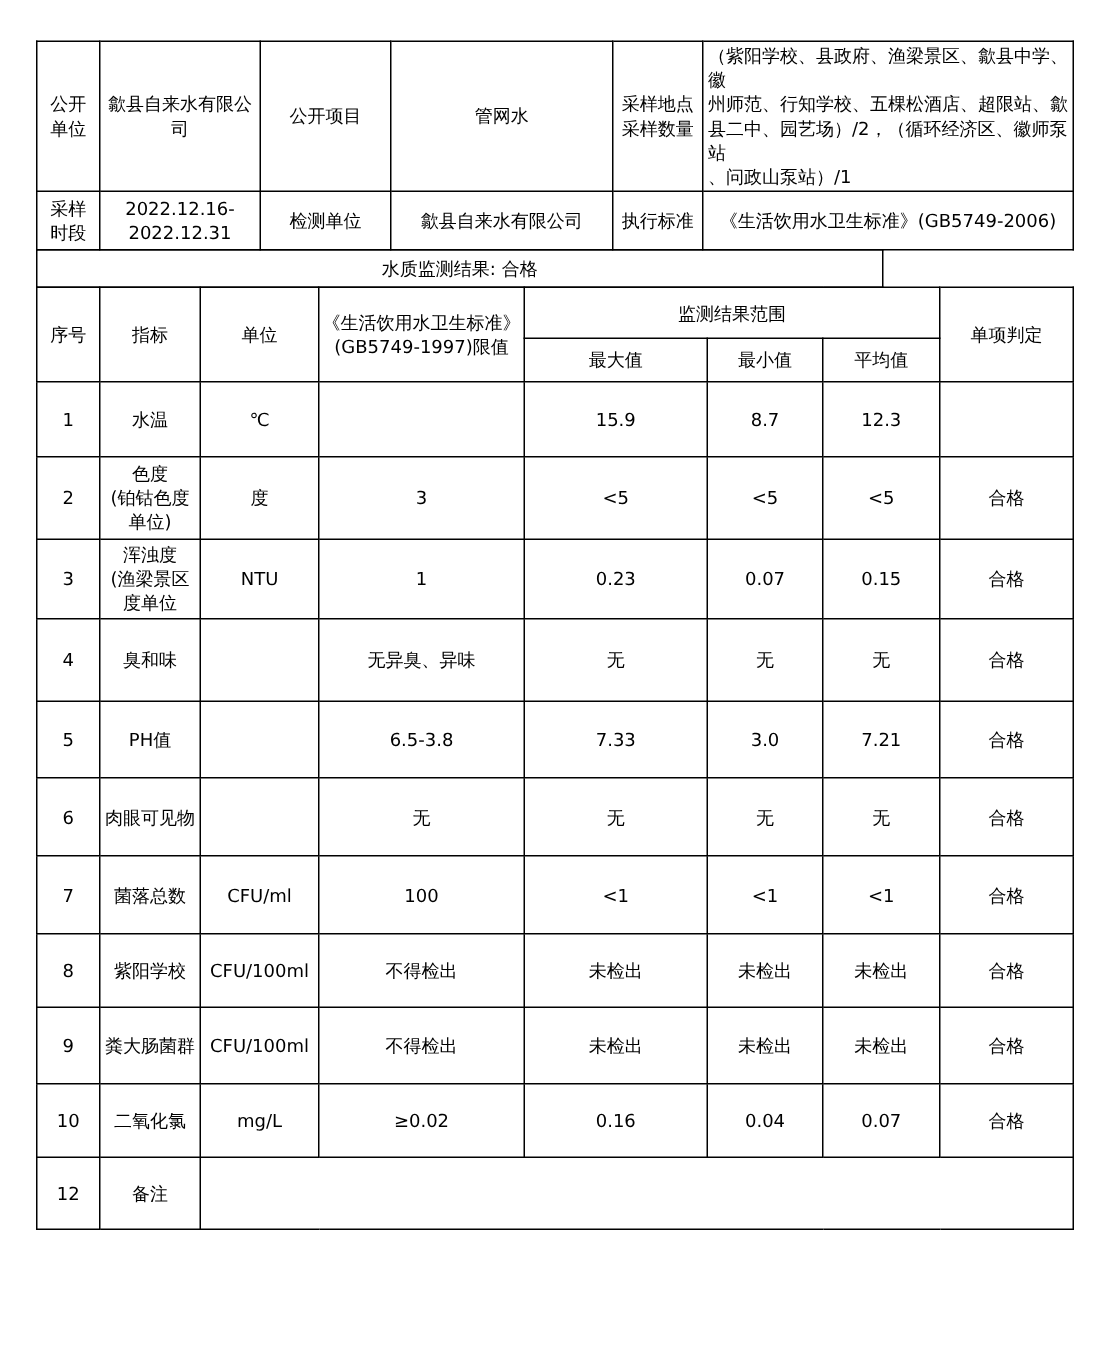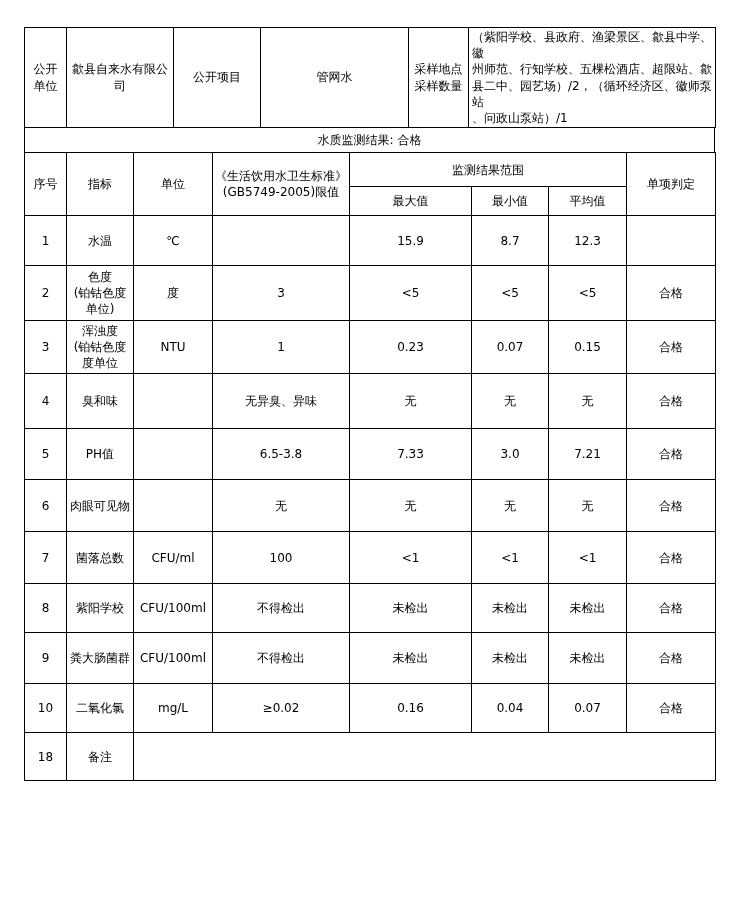--- a/index.html
+++ b/index.html
@@ -13,21 +13,21 @@
   }
   .sheet {
     position: absolute;
     left: 24px;
     top: 27px;
     width: 691px;
   }
   table.tbl {
     border-collapse: collapse;
     table-layout: fixed;
-    width: 691px;
+    width: 565px;
   }
   table.tbl + table.tbl { margin-top: -1px; }
   td {
     border: 1px solid #000000;
     text-align: center;
     vertical-align: middle;
     font-size: 12px;
     line-height: 1.35;
     padding: 1px 2px;
     white-space: pre-line;
@@ -62,20 +62,30 @@
 司</td>
         <td>公开项目</td>
         <td>管网水</td>
         <td>采样地点
 采样数量</td>
         <td class="loc">（紫阳学校、县政府、渔梁景区、歙县中学、徽
 州师范、行知学校、五棵松酒店、超限站、歙
 县二中、园艺场）/2，（循环经济区、徽师泵站
 、问政山泵站）/1</td>
       </tr>
+      <tr style="height:39px">
+        <td>采样
+时段</td>
+        <td>2022.12.16-
+2022.12.31</td>
+        <td>检测单位</td>
+        <td>歙县自来水有限公司</td>
+        <td>执行标准</td>
+        <td>《生活饮用水卫生标准》(GB5749-2006)</td>
+      </tr>
     </tbody>
   </table>
 
   <table class="tbl">
     <tbody>
       <tr style="height:25px">
         <td>水质监测结果: 合格</td>
       </tr>
     </tbody>
   </table>
@@ -90,21 +100,21 @@
         <col style="width:77px">
         <col style="width:78px">
         <col style="width:89px">
     </colgroup>
     <tbody>
       <tr style="height:34px">
         <td rowspan="2">序号</td>
         <td rowspan="2">指标</td>
         <td rowspan="2">单位</td>
         <td rowspan="2">《生活饮用水卫生标准》
-(GB5749-2005)限值</td>
+(GB5749-1997)限值</td>
         <td colspan="3">监测结果范围</td>
         <td rowspan="2">单项判定</td>
       </tr>
       <tr style="height:29px">
         <td>最大值</td>
         <td>最小值</td>
         <td>平均值</td>
       </tr>
 
       <tr style="height:50px">
@@ -125,21 +135,21 @@
         <td>度</td>
         <td>3</td>
         <td>&lt;5</td>
         <td>&lt;5</td>
         <td>&lt;5</td>
         <td>合格</td>
       </tr>
       <tr style="height:53px">
         <td>3</td>
         <td>浑浊度
-(铂钴色度
+(渔梁景区
 度单位</td>
         <td>NTU</td>
         <td>1</td>
         <td>0.23</td>
         <td>0.07</td>
         <td>0.15</td>
         <td>合格</td>
       </tr>
       <tr style="height:55px">
         <td>4</td>
@@ -205,20 +215,20 @@
         <td>10</td>
         <td>二氧化氯</td>
         <td>mg/L</td>
         <td>≥0.02</td>
         <td>0.16</td>
         <td>0.04</td>
         <td>0.07</td>
         <td>合格</td>
       </tr>
       <tr style="height:48px">
-        <td>18</td>
+        <td>12</td>
         <td>备注</td>
         <td colspan="6"></td>
       </tr>
     </tbody>
   </table>
 
 </div>
 
 </body></html>

